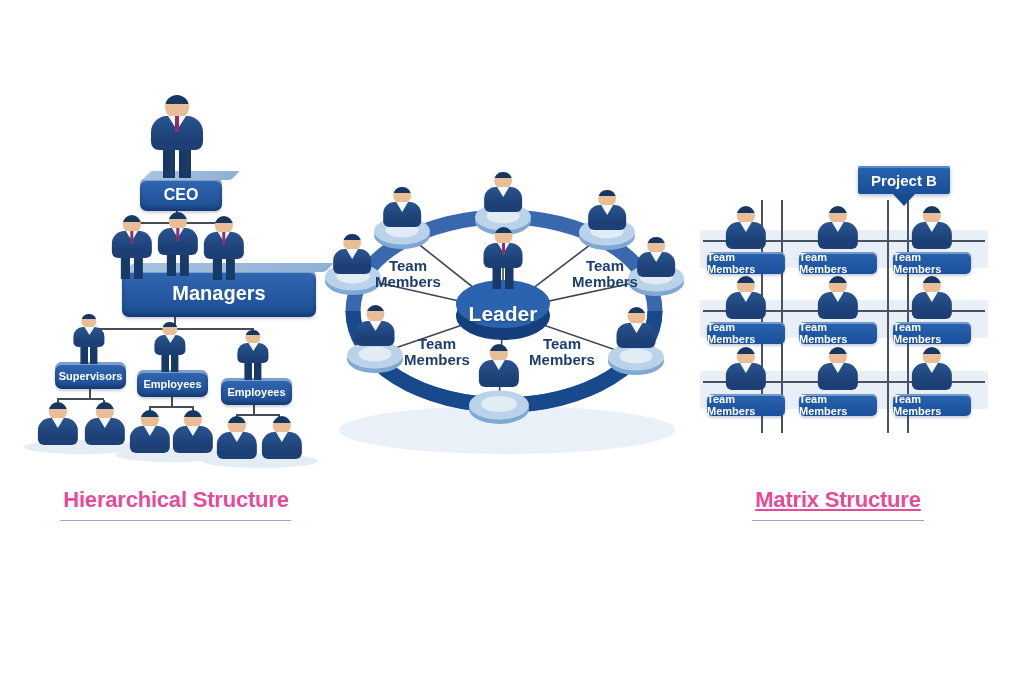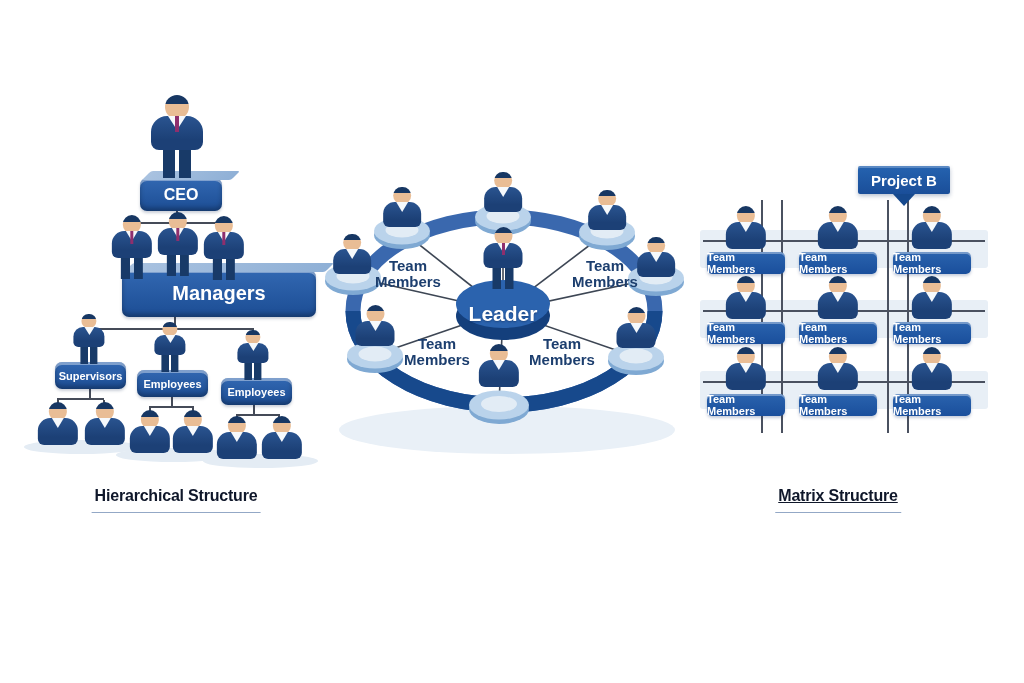--- a/index.html
+++ b/index.html
@@ -56,21 +56,21 @@
         background:linear-gradient(180deg,#2563b0,#1a4e99);color:#fff;font-weight:700;font-size:15px;
         border-radius:2px;box-shadow:0 2px 4px rgba(20,50,100,.3), inset 0 2px 0 rgba(255,255,255,.25);}
   .ptab::after{content:'';position:absolute;top:100%;left:50%;transform:translateX(-50%);
         border:11px solid transparent;border-top:12px solid #16498e;border-bottom:0;}
   .badge{position:absolute;z-index:4;transform:translateX(-50%);width:78px;height:22px;
         display:flex;align-items:center;justify-content:center;color:#fff;font-weight:700;font-size:11px;
         background:linear-gradient(180deg,#2a63ae,#1a4f9c);border-radius:5px;
         box-shadow:inset 0 2px 0 rgba(255,255,255,.35), 0 2px 3px rgba(30,60,110,.25);}
 
   
-  .stitle{position:absolute;z-index:5;transform:translateX(-50%);color:#0f172a;font-size:16px;
+  .stitle{position:absolute;z-index:5;transform:translateX(-50%);color:#ec4899;font-size:22px;
         font-weight:700;letter-spacing:-0.2px;padding:0 3px 7px;border-bottom:1.6px solid #93a8c6;
         white-space:nowrap;}
 </style>
 </head>
 <body>
 
 <div class="canvas">
 
   <div class="line vline" style="left:176px;top:210px;height:13px;"></div>
   <div class="line hline" style="left:131px;top:222px;width:94px;"></div>

